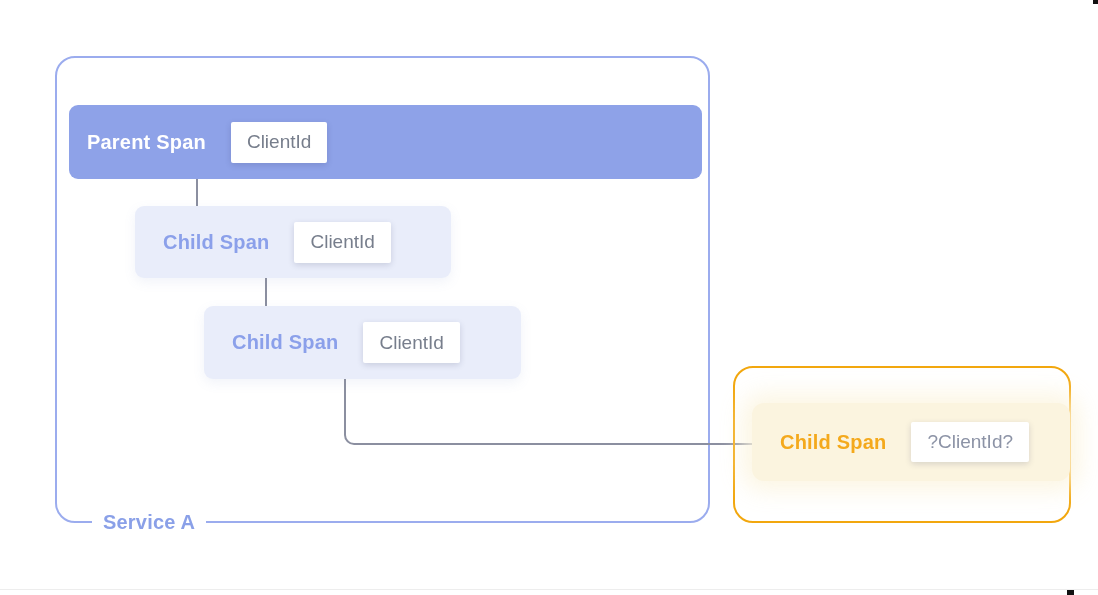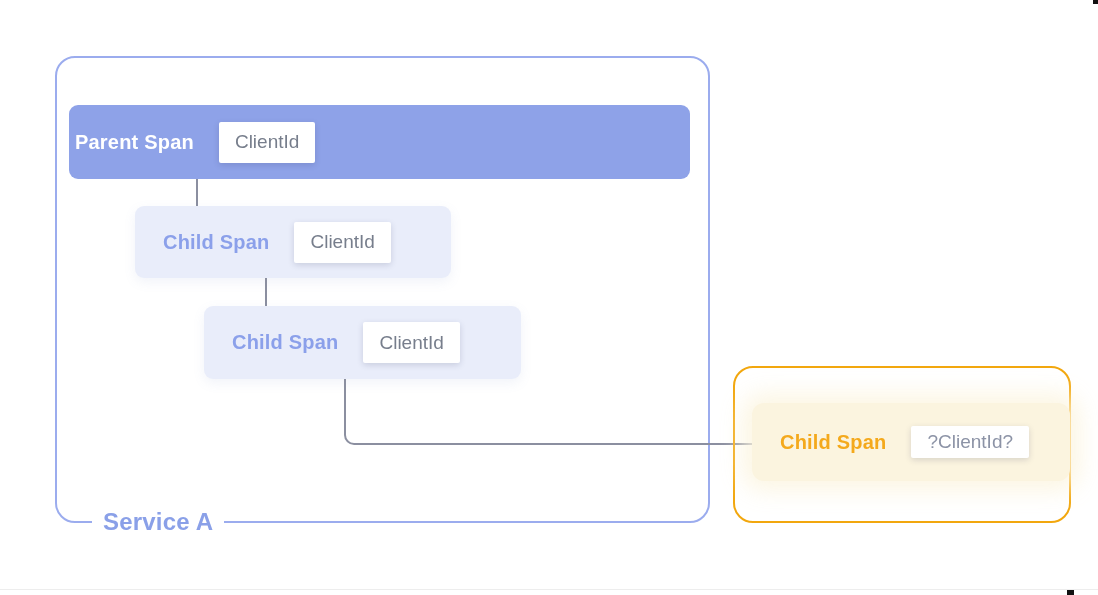--- a/index.html
+++ b/index.html
@@ -31,21 +31,21 @@
     left: 733px; top: 366px;
     width: 334px; height: 153px;
     border: 2.5px solid #F2A70E;
   }
 
   
   .service-label {
     position: absolute;
     background: #ffffff;
     padding: 0 11px;
-    font-size: 24px;
+    font-size: 20px;
     font-weight: bold;
     line-height: 26px;
     letter-spacing: 0.2px;
   }
   .label-a {
     left: 92px; top: 509px;
     color: #8AA0E8;
   }
   .label-b {
     left: 762px; top: 509px;
@@ -62,21 +62,21 @@
   .span-label {
     font-size: 20px;
     font-weight: bold;
     letter-spacing: 0.2px;
     white-space: nowrap;
   }
   .parent-span {
     left: 69px; top: 105px;
     width: 615px; height: 74px;
     background: #8EA2E8;
-    padding-left: 6px;
+    padding-left: 18px;
   }
   .parent-span .span-label { color: #ffffff; }
 
   .child-span-a {
     background: #E9EDFA;
     box-shadow: 0 4px 12px rgba(120, 138, 200, 0.10);
     padding-left: 28px;
   }
   .child-span-a .span-label { color: #8BA0EA; }
   .child-1 { left: 135px; top: 206px; width: 288px; height: 72px; }
@@ -101,21 +101,21 @@
     padding: 0 16px;
     margin-left: 25px;
     background: #ffffff;
     border-radius: 2px;
     box-shadow: 0 2px 6px rgba(30, 40, 80, 0.16);
     font-size: 19px;
     font-weight: normal;
     color: #777E8C;
     white-space: nowrap;
   }
-  .child-span-b .pill { color: #8C93A6; height: 32px; }
+  .child-span-b .pill { color: #8C93A6; height: 40px; }
 
   
   .conn-v {
     position: absolute;
     width: 2px;
     background: #8B8FA0;
   }
   .conn-v1 { left: 196px; top: 179px; height: 28px; }
   .conn-v2 { left: 265px; top: 278px; height: 29px; }
   .conn-elbow {

